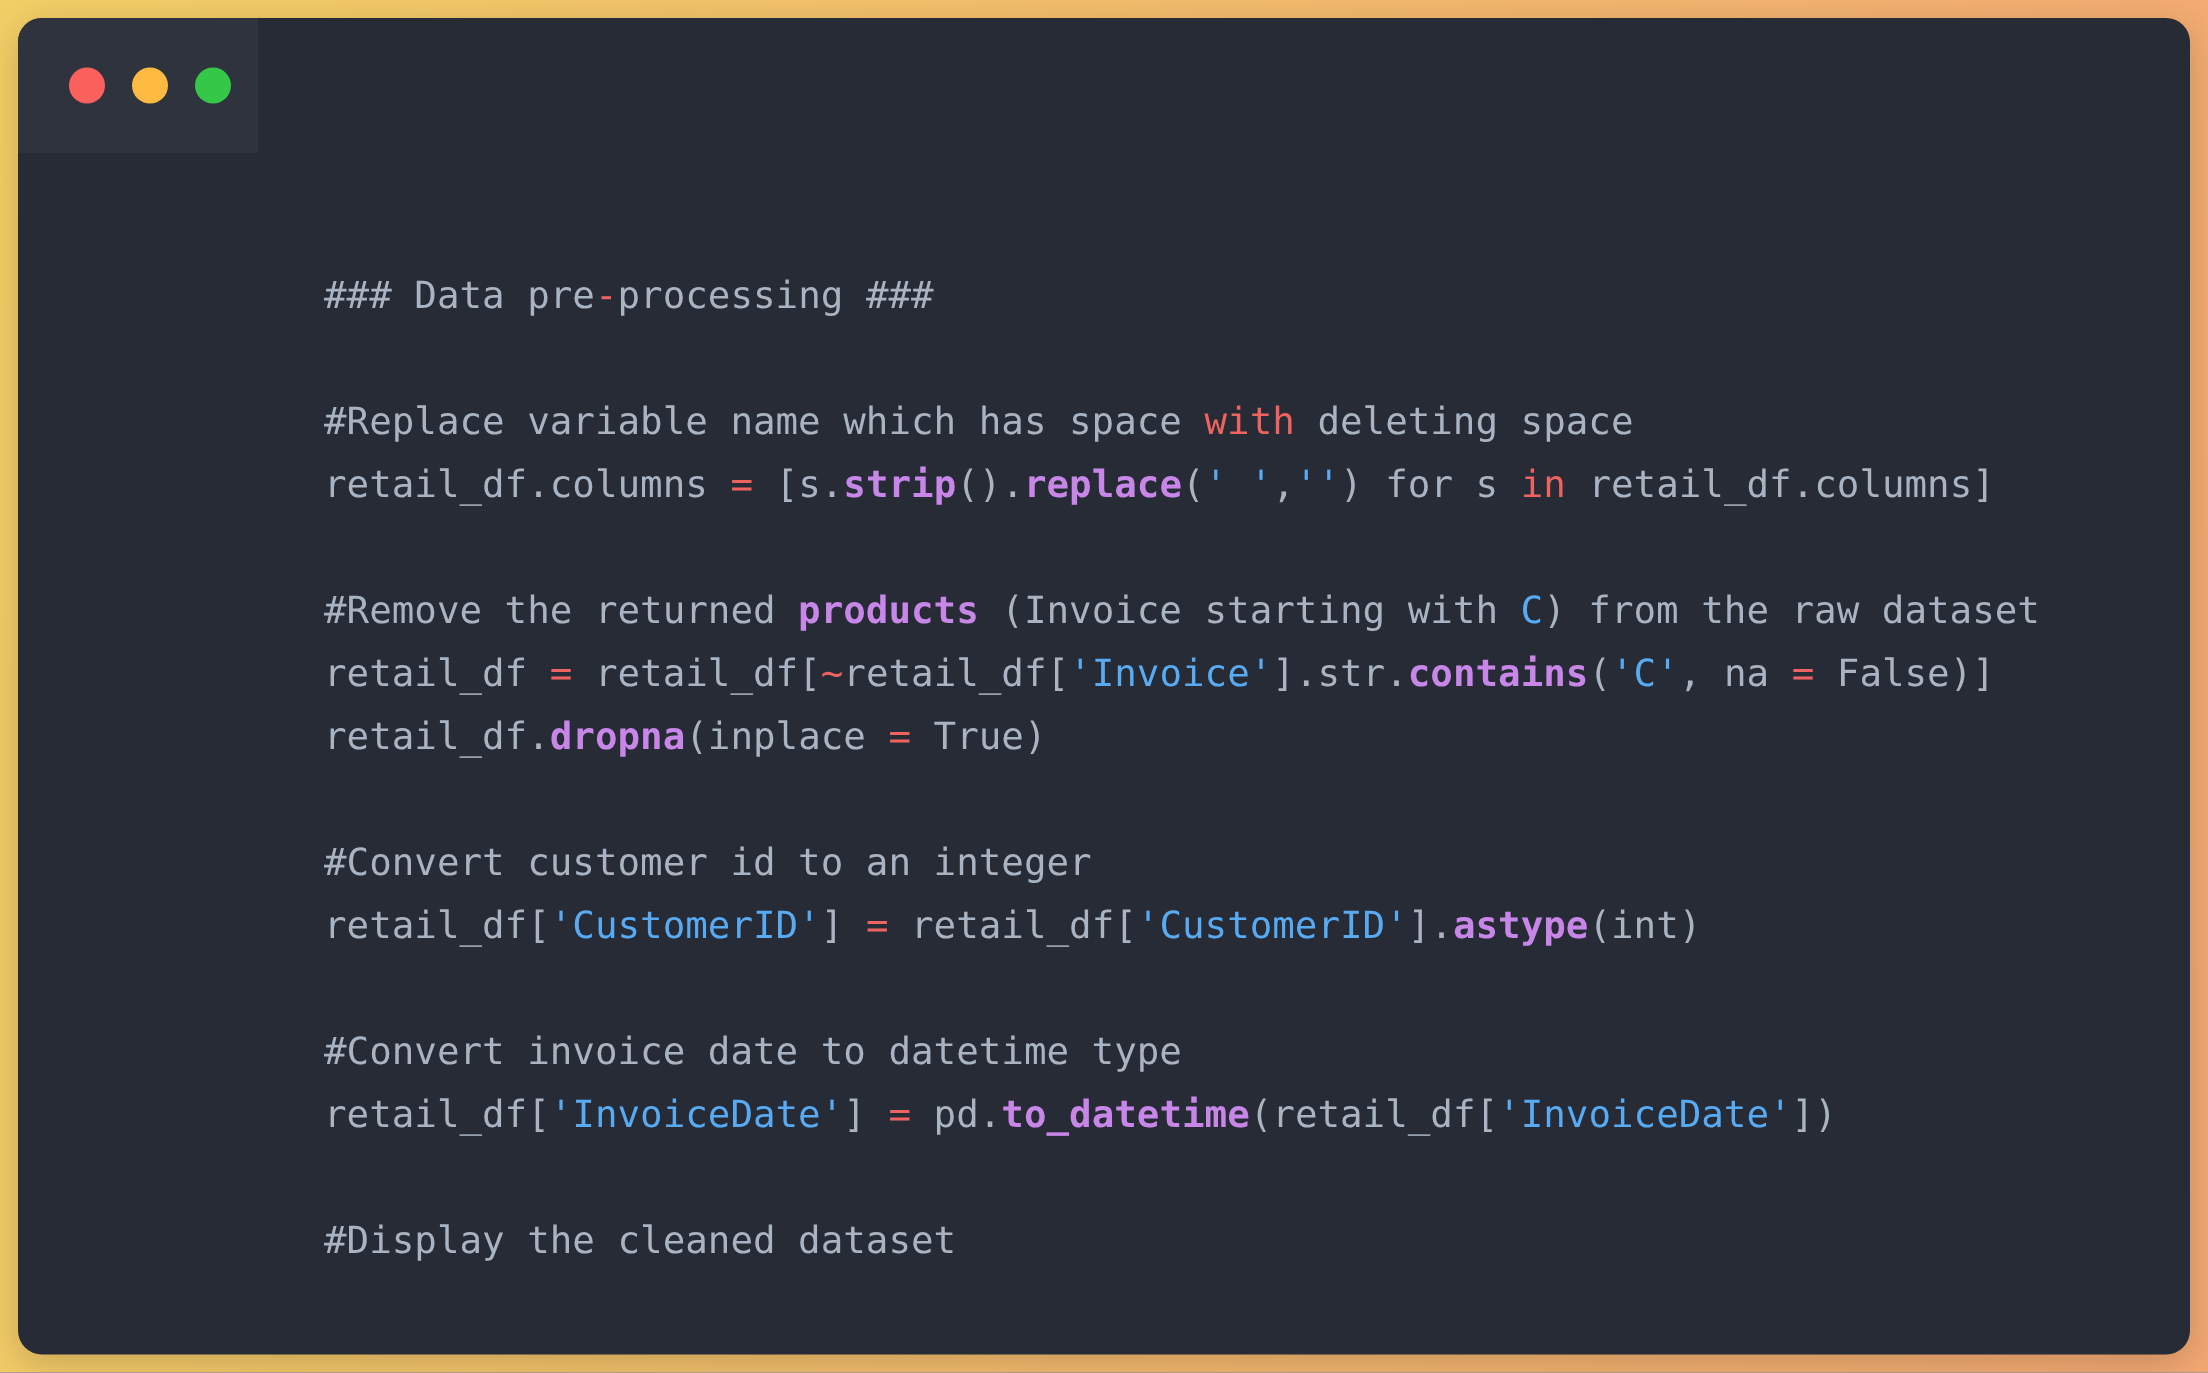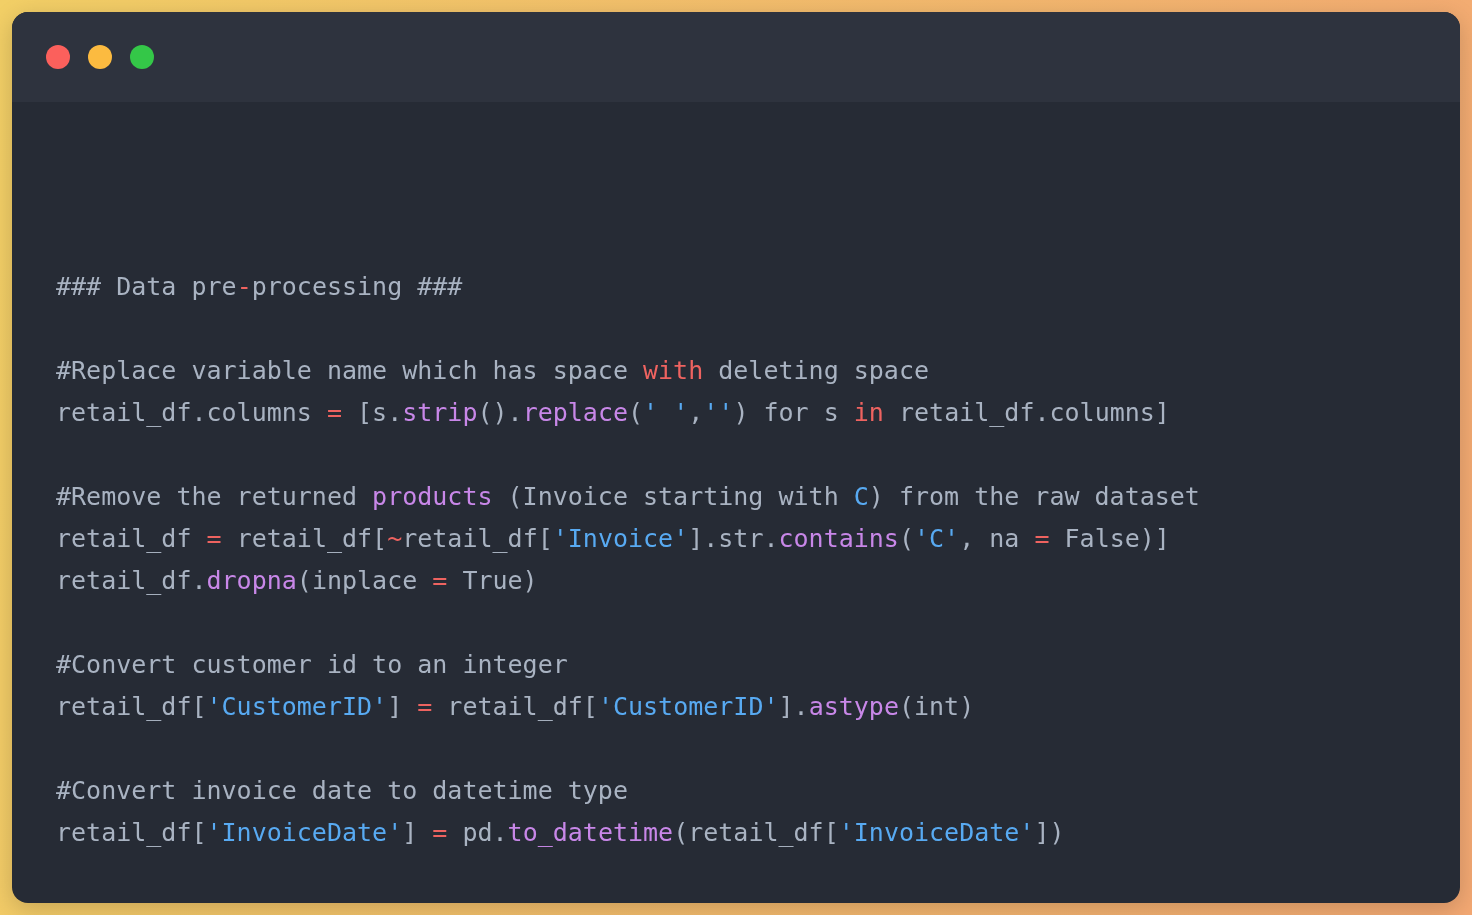--- a/index.html
+++ b/index.html
@@ -23,21 +23,21 @@
     background: linear-gradient(100deg, var(--bg-gradient-start) 0%, var(--bg-gradient-end) 100%);
     padding: 12px;
   }
   .window {
     width: 100%; height: 100%;
     background: var(--window-bg);
     border-radius: 16px;
     overflow: hidden;
     box-shadow: 0 6px 24px rgba(0,0,0,0.18);
     display: flex;
-    flex-direction: column;
+    flex-direction: row;
   }
   .titlebar {
     height: 90px;
     flex: 0 0 90px;
     background: var(--titlebar-bg);
     display: flex;
     align-items: center;
     padding-left: 34px;
   }
   .dot {
@@ -50,21 +50,21 @@
     flex: 1;
     padding: 38px 40px 30px 44px;
     font-size: 25px;
     line-height: 42px;
     white-space: pre;
     overflow: hidden;
   }
   .code-line { height: 42px; }
   .tok-base { color: var(--text-base); }
   .tok-kw   { color: var(--text-keyword); }
-  .tok-fn   { color: var(--text-function); }
+  .tok-fn   { color: var(--text-function); font-weight: bold; }
   .tok-str  { color: var(--text-string); }
 </style>
 </head>
 <body>
 
 <div class="desktop">
   <div class="window">
     <div class="titlebar">
 
     <span class="dot" style="background: rgb(251, 96, 92);"></span>

